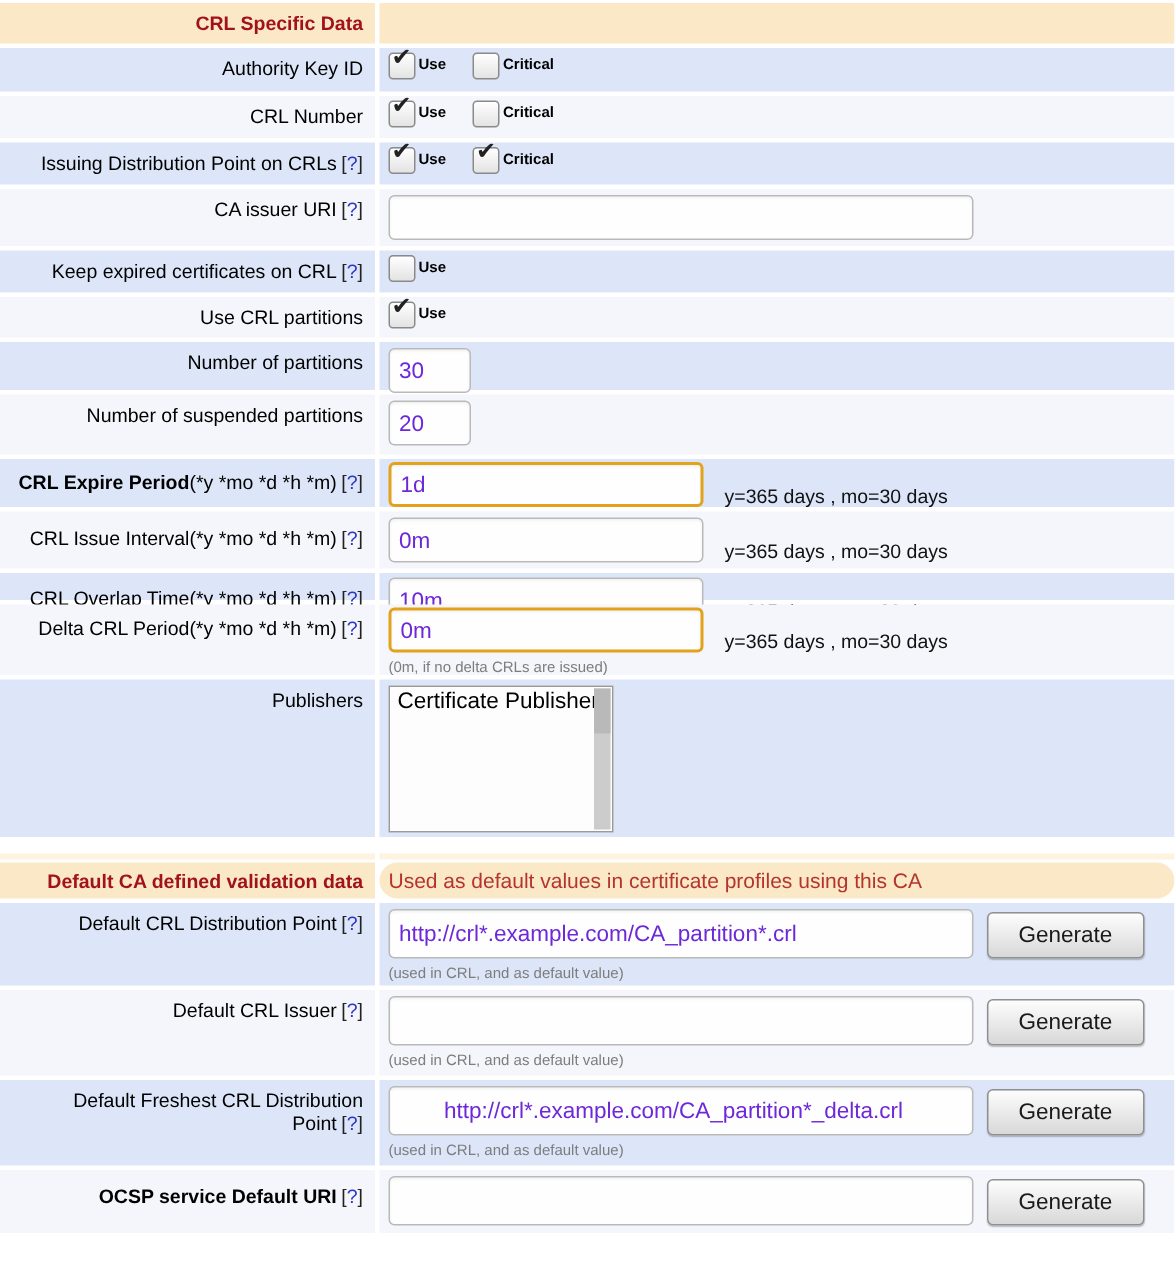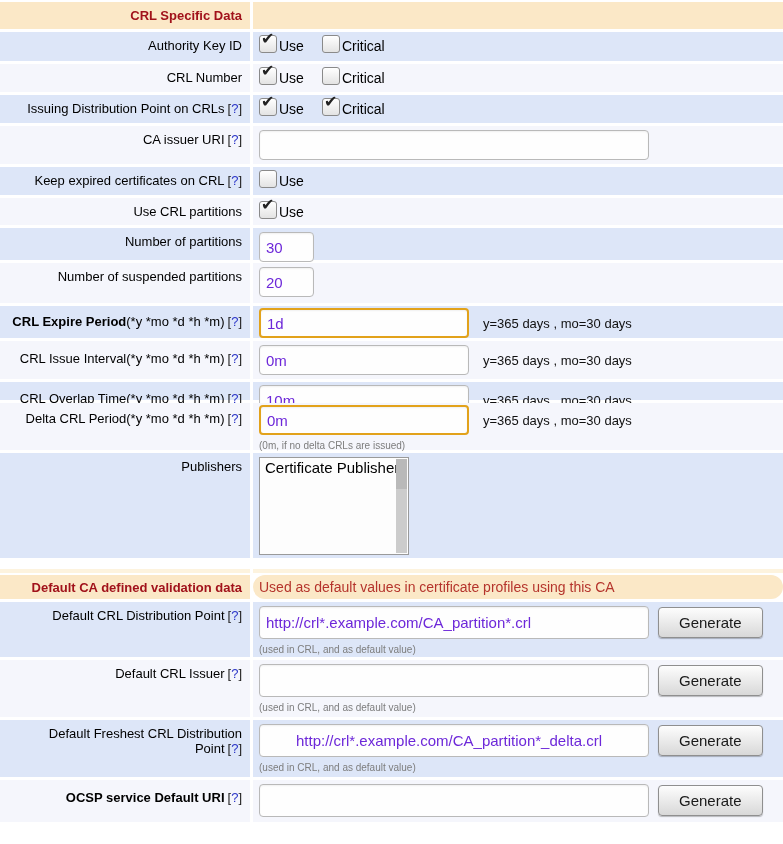--- a/index.html
+++ b/index.html
@@ -27,30 +27,30 @@
   .help{margin-left:3px;font-size:13px;color:#222;cursor:pointer;text-decoration:none;}
   .help .q{color:#2b35c8;}
   
   .cbgroup{display:flex;align-items:flex-start;padding-top:3px;}
   .cb{width:16px;height:16px;border:1px solid #8a8a8a;border-radius:3px;
       background:linear-gradient(#ffffff,#e3e3e3);position:relative;cursor:pointer;
       flex:0 0 16px;}
   .cb .mark{visibility:hidden;position:absolute;top:-6px;left:1px;font-size:16px;
       font-weight:bold;color:#222;line-height:18px;}
   .cb.checked .mark{visibility:visible;}
-  .cblabel{font-size:14px;margin:3px 18px 0 2px;}
+  .cblabel{font-size:10px;margin:3px 18px 0 2px;font-weight:bold;}
   
   .ti{box-sizing:border-box;height:30px;border:1px solid #b9b9b9;border-radius:4px;
       background:#fefefe;font-family:Liberation Sans, sans-serif;
       font-size:15px;padding:0 6px;color:#6d28d9;box-shadow:inset 0 1px 2px rgba(0,0,0,0.06);}
   .ti.hl{border:2px solid var(--hl);}
   .w-sm{width:55px;}
   .w-md{width:210px;}
   .w-lg{width:390px;}
-  .inline{display:flex;align-items:center;}
+  .inline{display:flex;align-items:flex-end;}
   .note{font-size:13px;color:#111;margin-left:14px;white-space:nowrap;}
   .subnote{font-size:10px;color:#7d7d7d;margin-top:5px;}
   
   .listbox{width:150px;height:98px;background:#fdfdfd;border:1px solid #9a9a9a;
       position:relative;box-sizing:border-box;cursor:default;}
   .listbox .opt{font-size:15px;padding:1px 5px;color:#000;}
   .listbox .sbtrack{position:absolute;top:1px;right:1px;bottom:1px;width:11px;background:#cccccc;}
   .listbox .sbthumb{position:absolute;top:0;left:0;width:11px;height:30px;background:#b9b9b9;}
   
   .btn{margin-left:9px;height:31px;min-width:100px;border:1px solid #8f8f8f;border-radius:4px;

